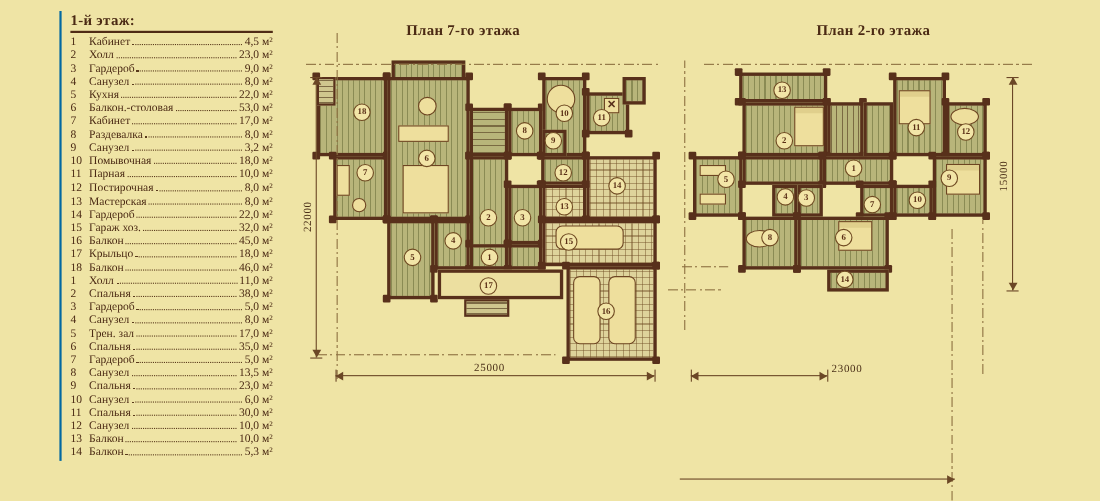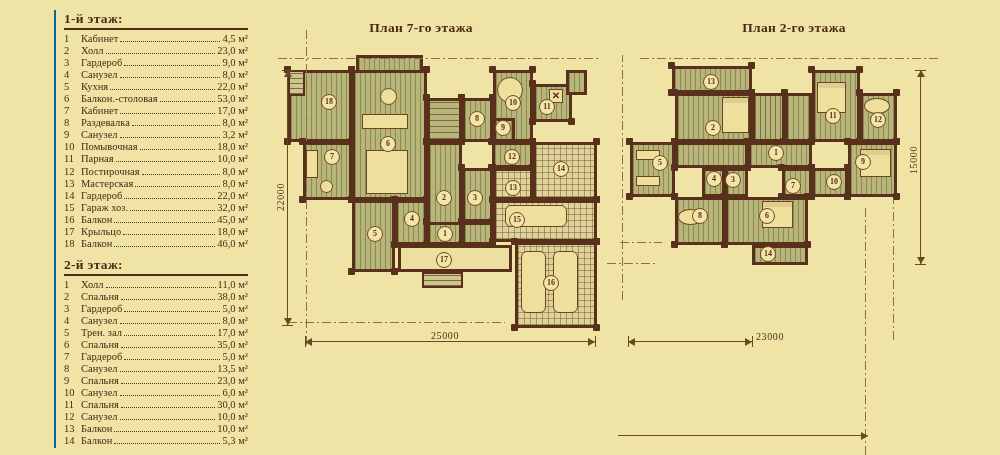--- a/index.html
+++ b/index.html
@@ -162,21 +162,20 @@
       <div class="nm">Крыльцо</div>
       <div class="leader"></div>
       <div class="area">18,0 м²</div>
     </div>
     <div class="lrow">
       <div class="num">18</div>
       <div class="nm">Балкон</div>
       <div class="leader"></div>
       <div class="area">46,0 м²</div>
     </div>
-    <div class="sec-title second">2-й этаж:</div>
     <div class="lrow">
       <div class="num">1</div>
       <div class="nm">Холл</div>
       <div class="leader"></div>
       <div class="area">11,0 м²</div>
     </div>
     <div class="lrow">
       <div class="num">2</div>
       <div class="nm">Спальня</div>
       <div class="leader"></div>

